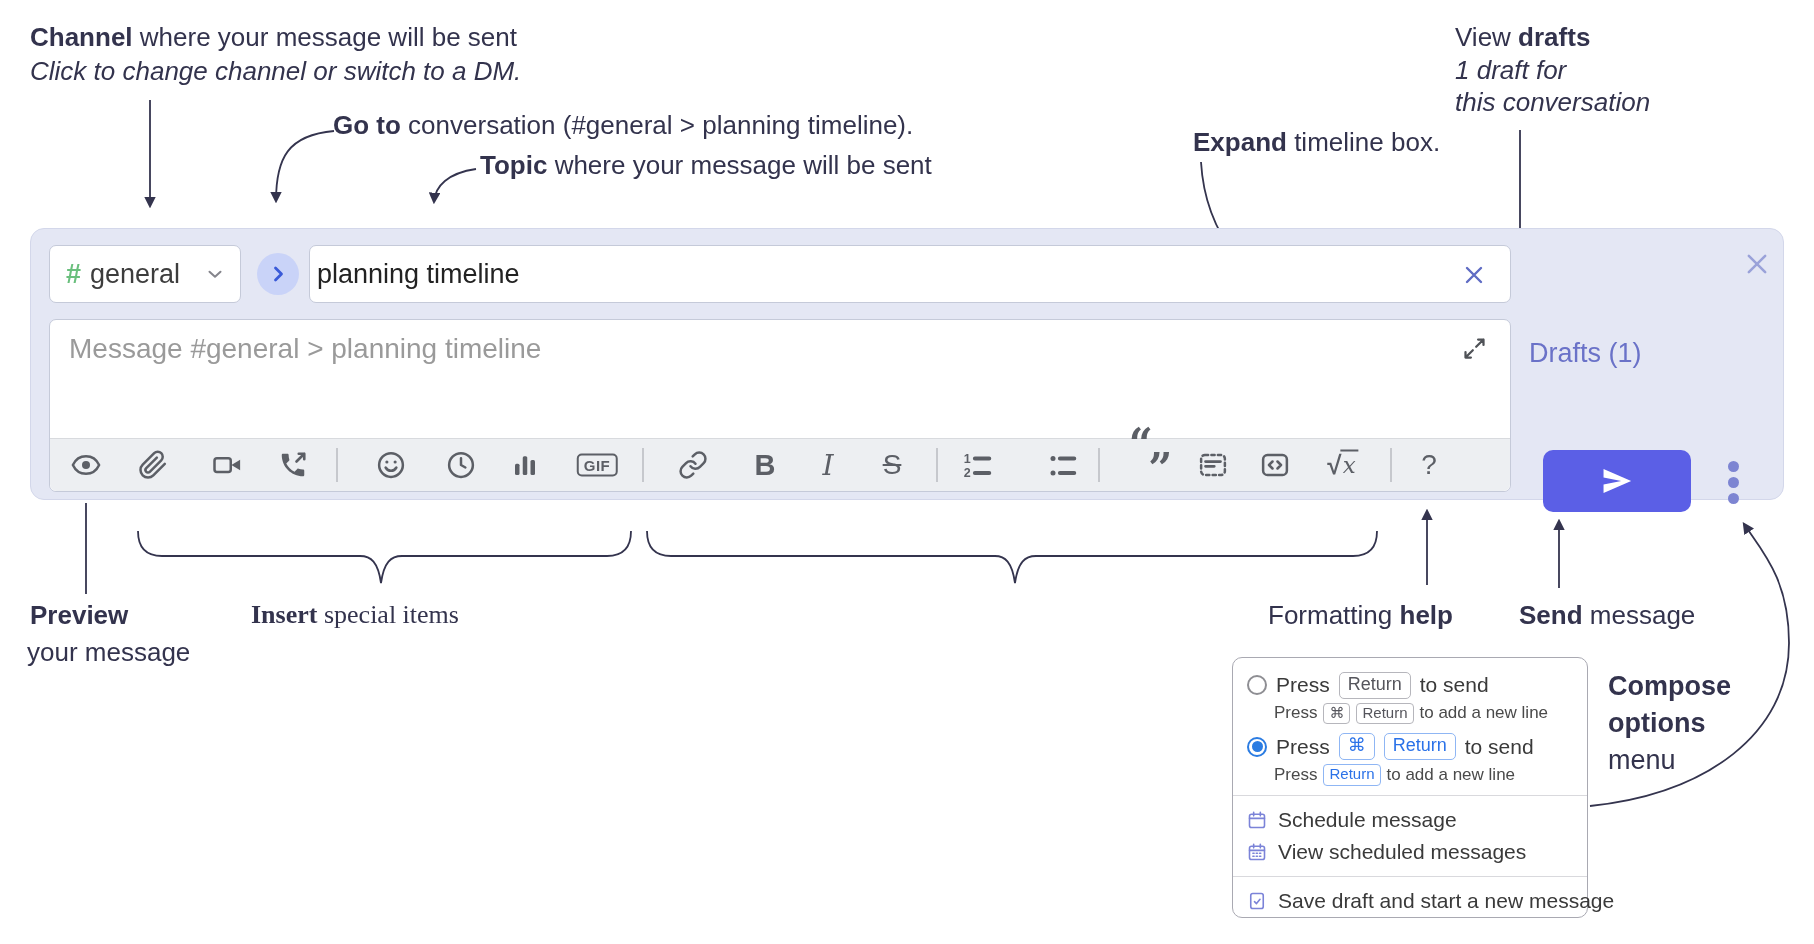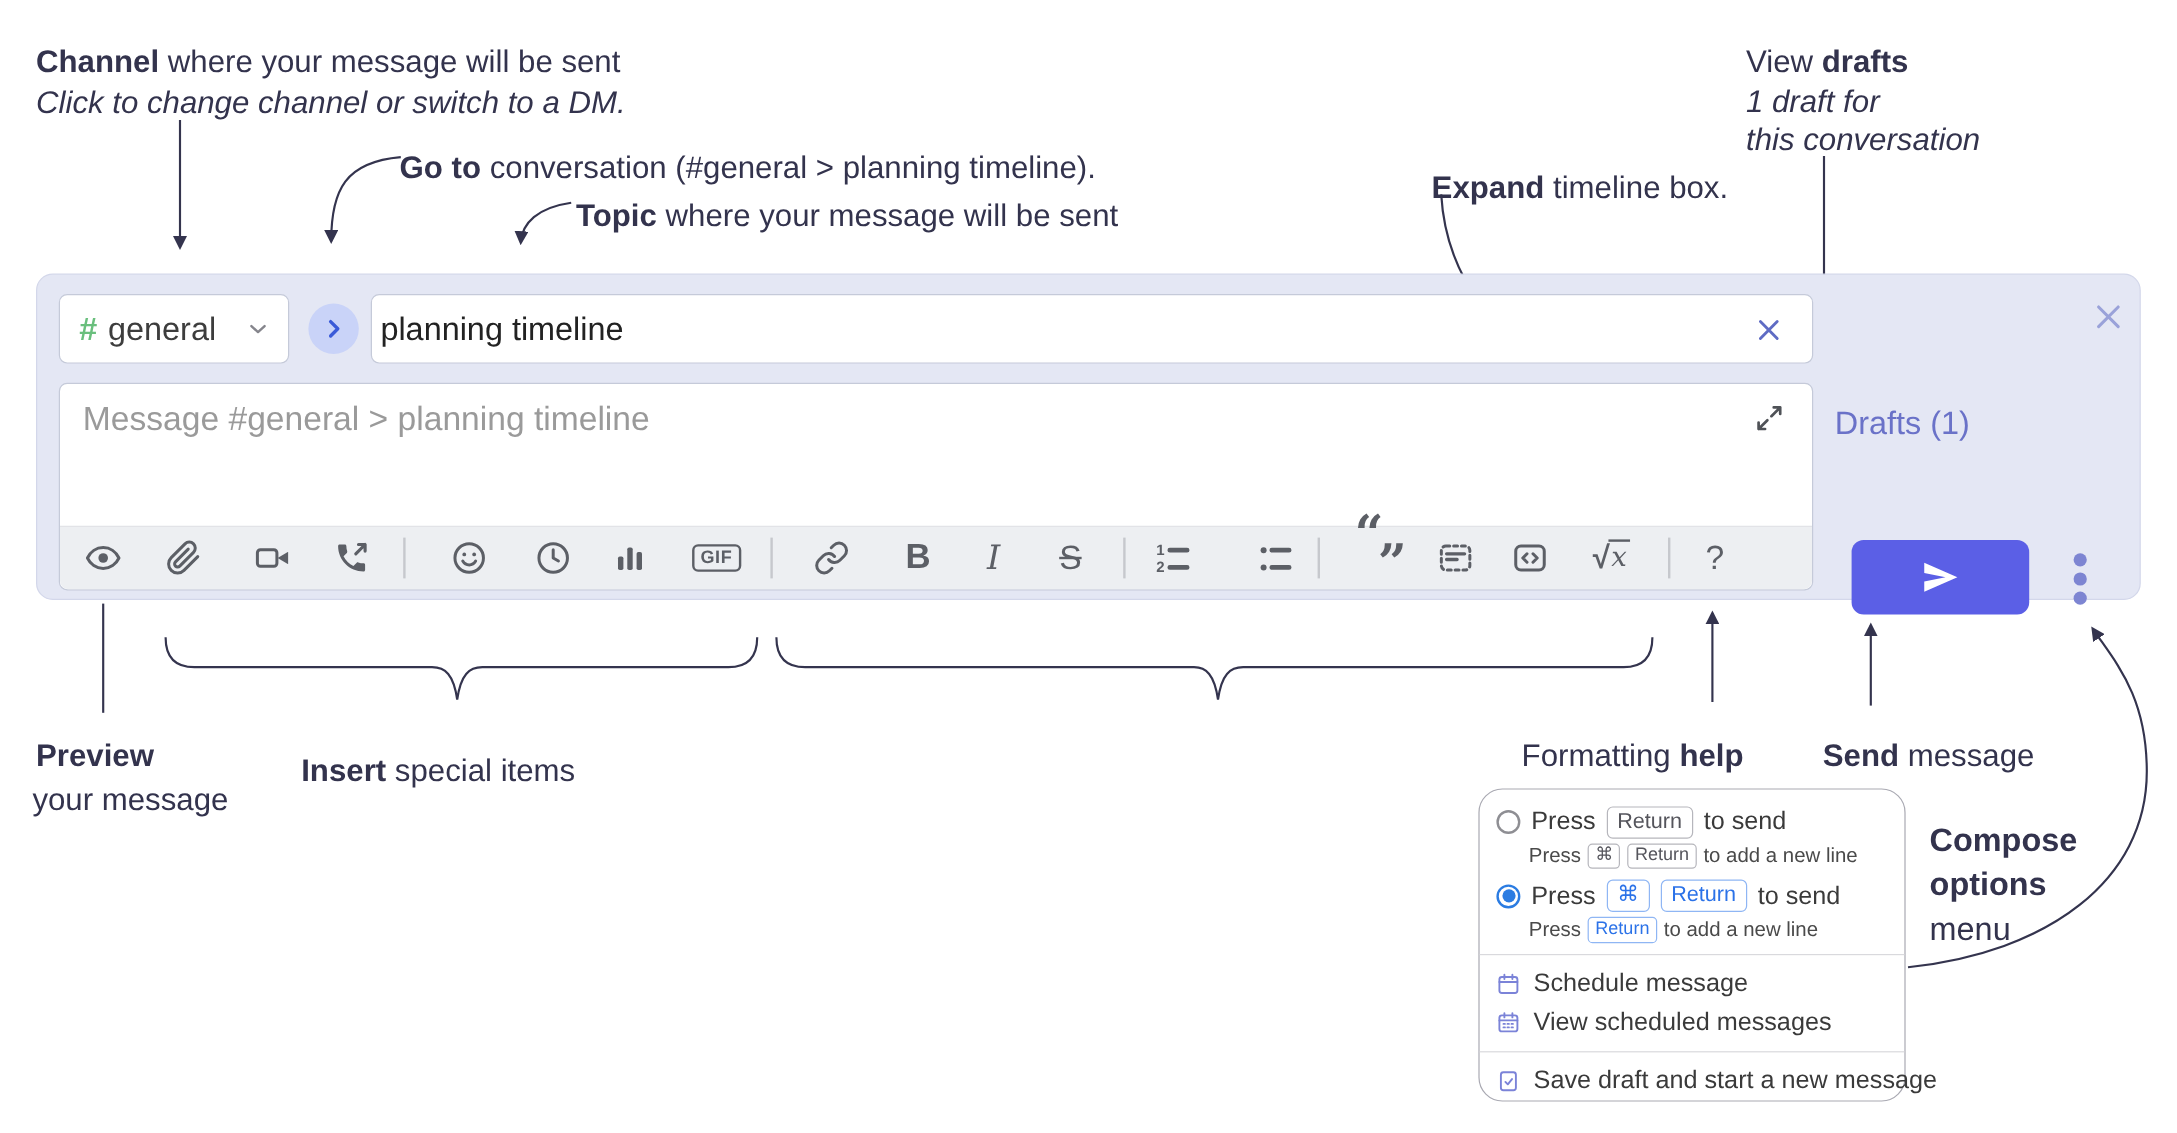--- a/index.html
+++ b/index.html
@@ -1,20 +1,20 @@
 <!DOCTYPE html>
 <html><head>
 <meta charset="utf-8">
 <style>
   html,body{margin:0;padding:0;background:#ffffff;}
   body{font-family:"Liberation Sans","DejaVu Sans",sans-serif;}
   #canvas{position:relative;width:1814px;height:944px;background:#fff;overflow:hidden;color:#33334d;}
   .abs{position:absolute;}
   
-  .ann{font-size:26px;color:#33334d;white-space:nowrap;margin-top:14px;}
+  .ann{font-size:26px;color:#33334d;white-space:nowrap;}
   .ann b{font-weight:700;}
   .ann.it{font-style:italic;}
   .ann-lg{font-size:27px;}
   
   svg.overlay{position:absolute;left:0;top:0;pointer-events:none;}
   .ln{fill:none;stroke:#34344e;stroke-width:1.8px;}
   
   .compose{left:30px;top:228px;width:1752px;height:270px;background:#e4e7f4;border:1px solid #d3d7ea;border-radius:14px;}
   .whitebox{background:#fff;border:1px solid #c5cad9;border-radius:7px;box-sizing:border-box;}
   .chan-pill{left:18px;top:16px;width:192px;height:58px;display:flex;align-items:center;padding:0 14px 0 16px;cursor:pointer;}
@@ -39,21 +39,21 @@
   .tb-q{font-family:"DejaVu Serif",serif;font-weight:700;font-size:42px;letter-spacing:-4px;line-height:20px;position:relative;top:6px;}
   .gif-badge{border:2px solid #5c5f66;border-radius:5px;font-weight:700;font-size:15px;padding:1px 5px;letter-spacing:.5px;}
   .sqrt{display:flex;align-items:flex-start;font-size:26px;font-weight:600;}
   .sqx{font-family:"DejaVu Serif",serif;font-style:italic;font-weight:500;font-size:23px;border-top:2.2px solid #5c5f66;padding:0 3px 0 2px;margin-left:-1px;}
   .tb-help{font-size:28px;font-weight:500;}
   .drafts-link{left:1498px;top:109px;font-size:27px;color:#6a72c8;cursor:pointer;}
   .send-btn{left:1512px;top:221px;width:148px;height:62px;background:#5b5fe6;border-radius:10px;display:flex;align-items:center;justify-content:center;cursor:pointer;}
   .dots-btn{left:1689px;top:227px;width:26px;height:52px;display:flex;flex-direction:column;align-items:center;justify-content:center;gap:5px;cursor:pointer;}
   .dot{width:11px;height:11px;border-radius:50%;background:#7d85d2;}
   
-  .popup{left:1232px;top:657px;width:356px;height:261px;background:#fff;border:1.5px solid #a9a9b2;border-radius:20px;box-sizing:border-box;padding:11px 14px 8px 14px;font-size:21px;color:#3a3a3a;}
+  .popup{left:1232px;top:657px;width:356px;height:261px;background:#fff;border:1.5px solid #a9a9b2;border-radius:10px;box-sizing:border-box;padding:11px 14px 8px 14px;font-size:21px;color:#3a3a3a;}
   .opt-row{display:flex;align-items:center;gap:9px;margin-top:3px;cursor:pointer;}
   .opt-sub{margin:4px 0 9px 27px;font-size:17px;color:#4a4a4a;display:flex;gap:6px;align-items:center;white-space:nowrap;}
   .radio{position:relative;width:16px;height:16px;border-radius:50%;border:2px solid #8e8e93;background:#fff;flex:0 0 auto;}
   .radio.sel{border-color:#2b7ce2;}
   .radio.sel::after{content:"";position:absolute;inset:2.5px;border-radius:50%;background:#2b7ce2;}
   kbd{display:inline-block;border:1.5px solid #b6b6bc;border-radius:5px;padding:0 8px 2px;font-size:18px;color:#55555c;background:#fff;font-family:inherit;line-height:1.25;text-align:right;}
   kbd.small{font-size:15px;padding:0 5px 1px;border-radius:4px;}
   kbd.blue{border-color:#8fb6f4;color:#2b72e8;}
   .hr{height:0;border-top:1.5px solid #d9d9dd;margin:8px -14px;}
   .menu-row{display:flex;align-items:center;gap:11px;padding:4px 0;cursor:pointer;white-space:nowrap;}
@@ -268,21 +268,21 @@
     <div class="abs dots-btn">
       <span class="dot"></span>
       <span class="dot"></span>
       <span class="dot"></span>
     </div>
   </div>
 
   <div class="abs ann" style="left:30px;top:600px;"><b>Preview</b></div>
   <div class="abs ann" style="left:27px;top:637px;">your message</div>
 
-  <div class="abs ann" style="left:251px;top:613px;">
+  <div class="abs ann" style="left:251px;top:600px;font-family:Liberation Serif, serif;">
     <b>Insert</b><span> special items</span>
   </div>
 
 
   <div class="abs ann" style="left:1268px;top:600px;">
     <span>Formatting </span><b>help</b>
   </div>
 
   <div class="abs ann" style="left:1519px;top:600px;">
     <b>Send</b><span> message</span>

